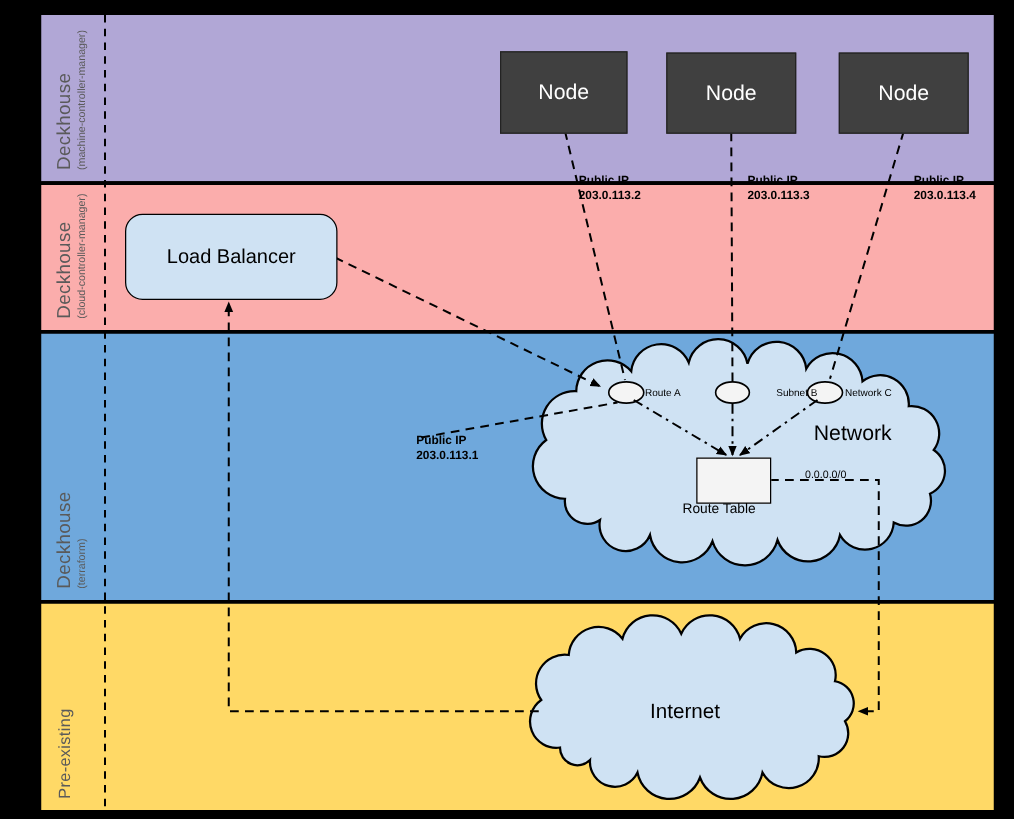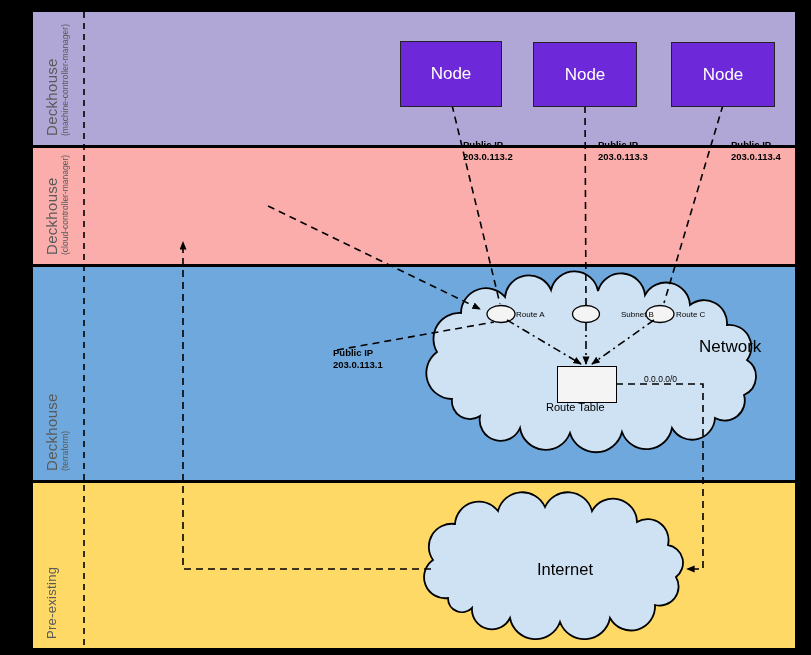--- a/index.html
+++ b/index.html
@@ -18,21 +18,21 @@
   .band-label {
     position:absolute; left:10px; top:calc(100% - 9px);
     transform-origin:0 0; transform:rotate(-90deg);
     color:#5a5a5a; white-space:nowrap;
   }
   .band-label .big   { display:block; font-size:15px; line-height:17px; letter-spacing:.3px; }
   .band-label .small { display:block; font-size:8.5px; line-height:10px; }
   .band-pre .band-label .big { font-size:13px; }
 
   .darkbox {
-    position:absolute; background:#6d28d9; border:1px solid #232323;
+    position:absolute; background:#404040; border:1px solid #232323;
     color:#fff; display:flex; align-items:center; justify-content:center;
     font-size:17px;
   }
   .node1 { left:400px; top:41px; width:100px; height:64px; }
   .node2 { left:533px; top:42px; width:102px; height:63px; }
   .node3 { left:671px; top:42px; width:102px; height:63px; }
   .master { left:254px; top:351px; width:161px; height:60px; font-size:18px; }
 
   .lb {
     position:absolute; left:100px; top:171px; width:168px; height:67px;
@@ -45,22 +45,22 @@
   .ip2 { left:598px; top:105px; }
   .ip3 { left:731px; top:105px; }
   .ipm { left:333px; top:313px; }
 
   .route-table {
     position:absolute; left:557px; top:366px; width:58px; height:35px;
     background:#f4f4f4; border:1.5px solid #000;
   }
   .rt-label { position:absolute; left:546px; top:401px; width:80px; text-align:left; font-size:11px; }
   .route-cidr { position:absolute; left:644px; top:374px; font-size:8.5px; }
-  .network-label { position:absolute; left:651px; top:337px; font-size:17px;margin-left:48px; }
-  .internet-label { position:absolute; left:520px; top:560px; width:90px; text-align:center; font-size:16.5px; }
+  .network-label { position:absolute; left:651px; top:337px; font-size:17px; }
+  .internet-label { position:absolute; left:503px; top:560px; width:90px; text-align:center; font-size:16.5px; }
   .subnet-label { position:absolute; font-size:8px; }
   .sa { left:516px; top:310px; } .sb { left:601px; top:310px;margin-left:20px; } .sc { left:676px; top:310px; }
 
   svg.overlay { position:absolute; left:0; top:0; pointer-events:none; }
   .conn { fill:none; stroke:#000; stroke-width:1.6; }
   .cloud { fill:#cfe2f3; stroke:#000; stroke-width:1.8; }
   .subnet-ellipse { fill:#f4f4f4; stroke:#000; stroke-width:1.3; }
 </style>
 </head>
 <body>
@@ -182,26 +182,29 @@
   </div>
   <div class="iplabel ip3">
     <span style="display:block">Public IP</span>
     <span style="display:block">203.0.113.4</span>
   </div>
   <div class="iplabel ipm">
     <span style="display:block">Public IP</span>
     <span style="display:block">203.0.113.1</span>
   </div>
 
+  <div class="lb">
+    <span>Load Balancer</span>
+  </div>
 
 
   <div class="network-label">Network</div>
   <div class="subnet-label sa">Route A</div>
   <div class="subnet-label sb">Subnet B</div>
-  <div class="subnet-label sc">Route C</div>
+  <div class="subnet-label sc">Network C</div>
 
   <div class="route-table"></div>
   <div class="rt-label">Route Table</div>
   <div class="route-cidr">0.0.0.0/0</div>
 
   <div class="internet-label">Internet</div>
 
 </div>
 
 </body></html>

